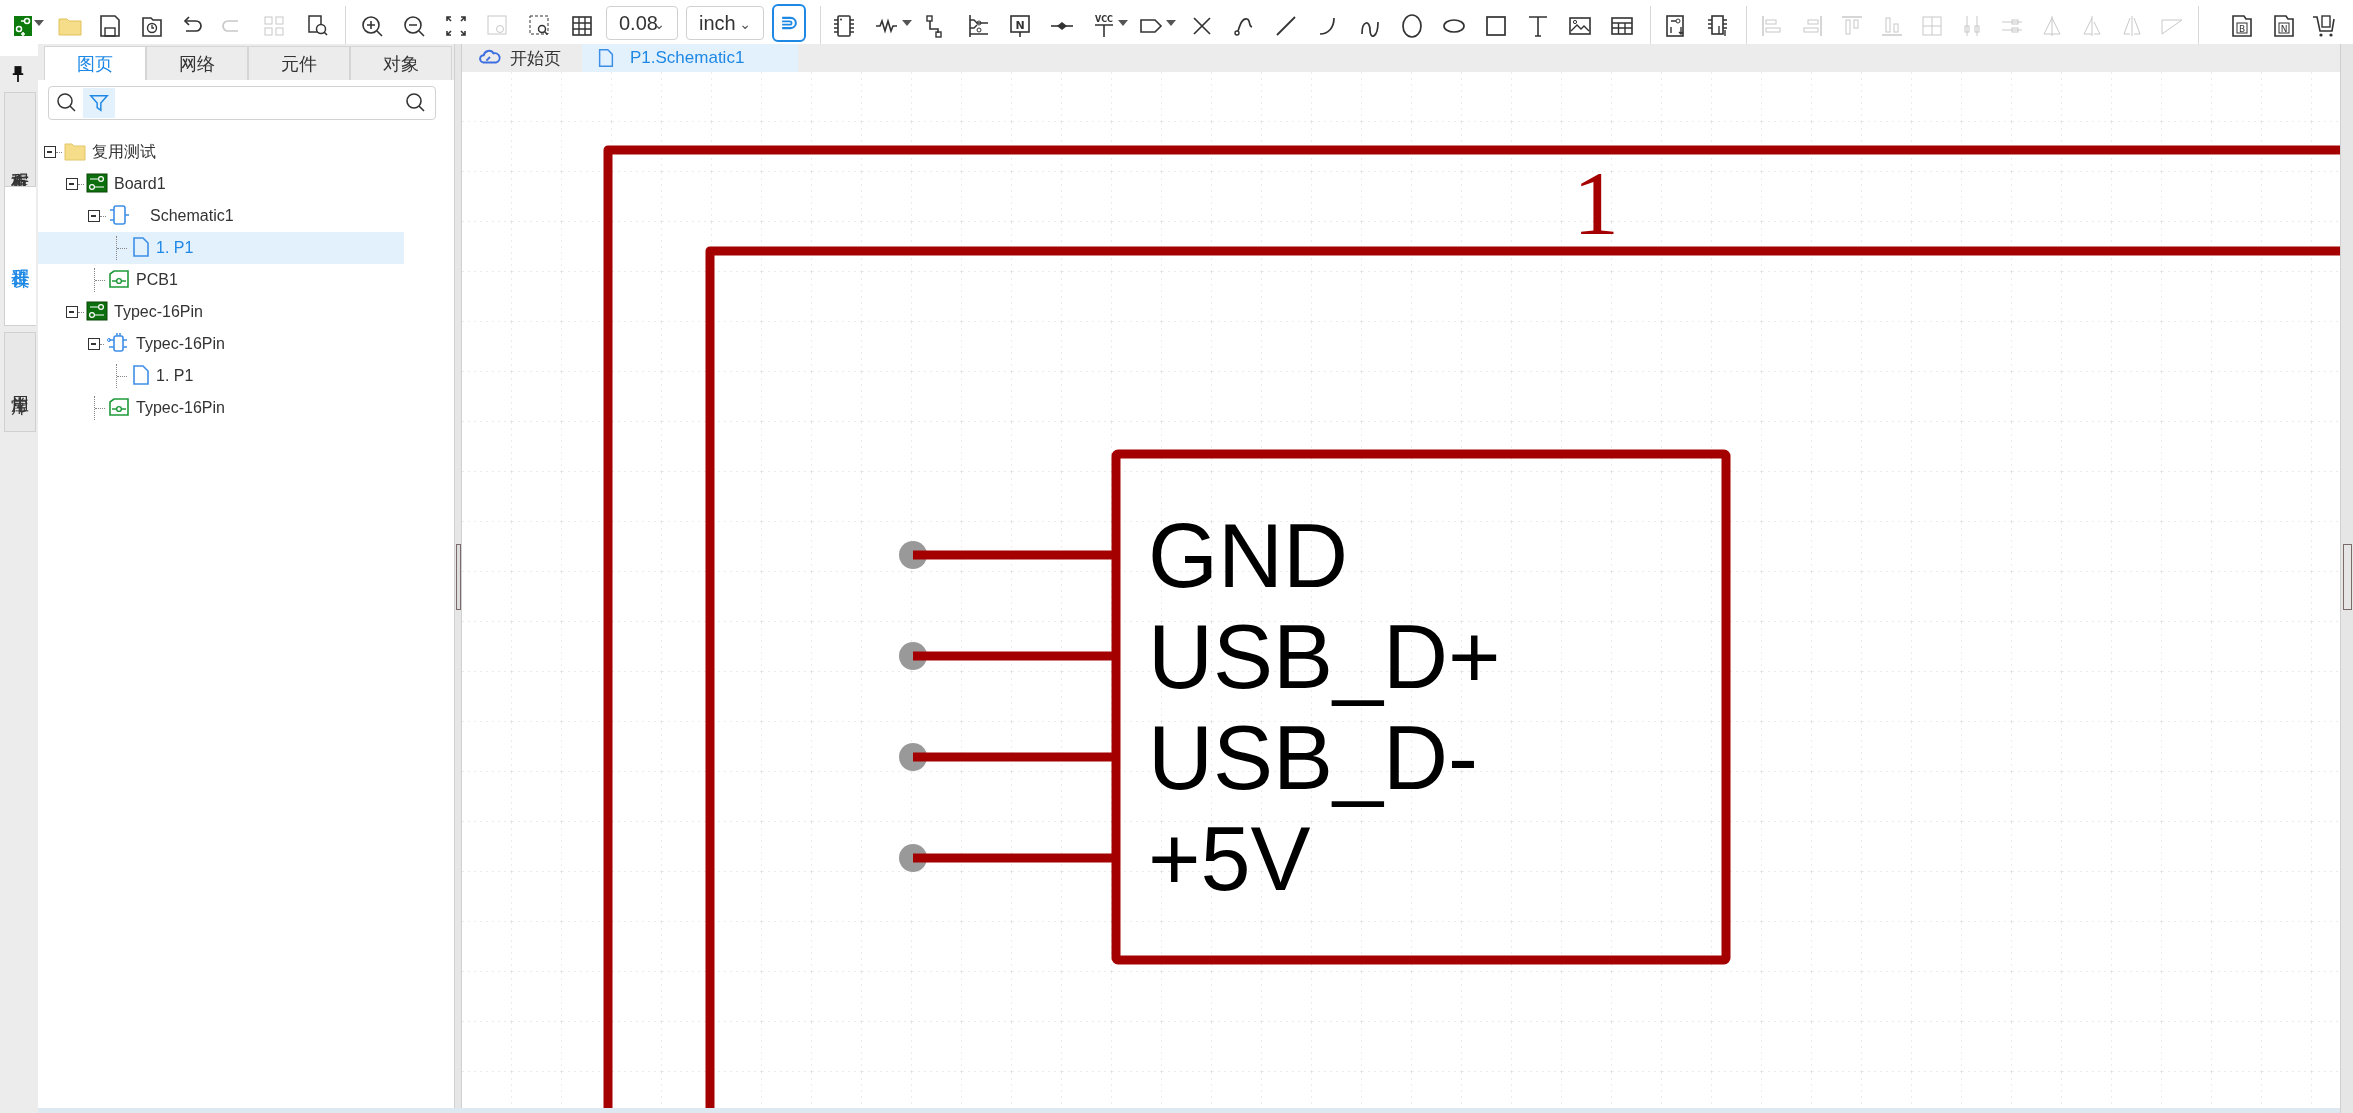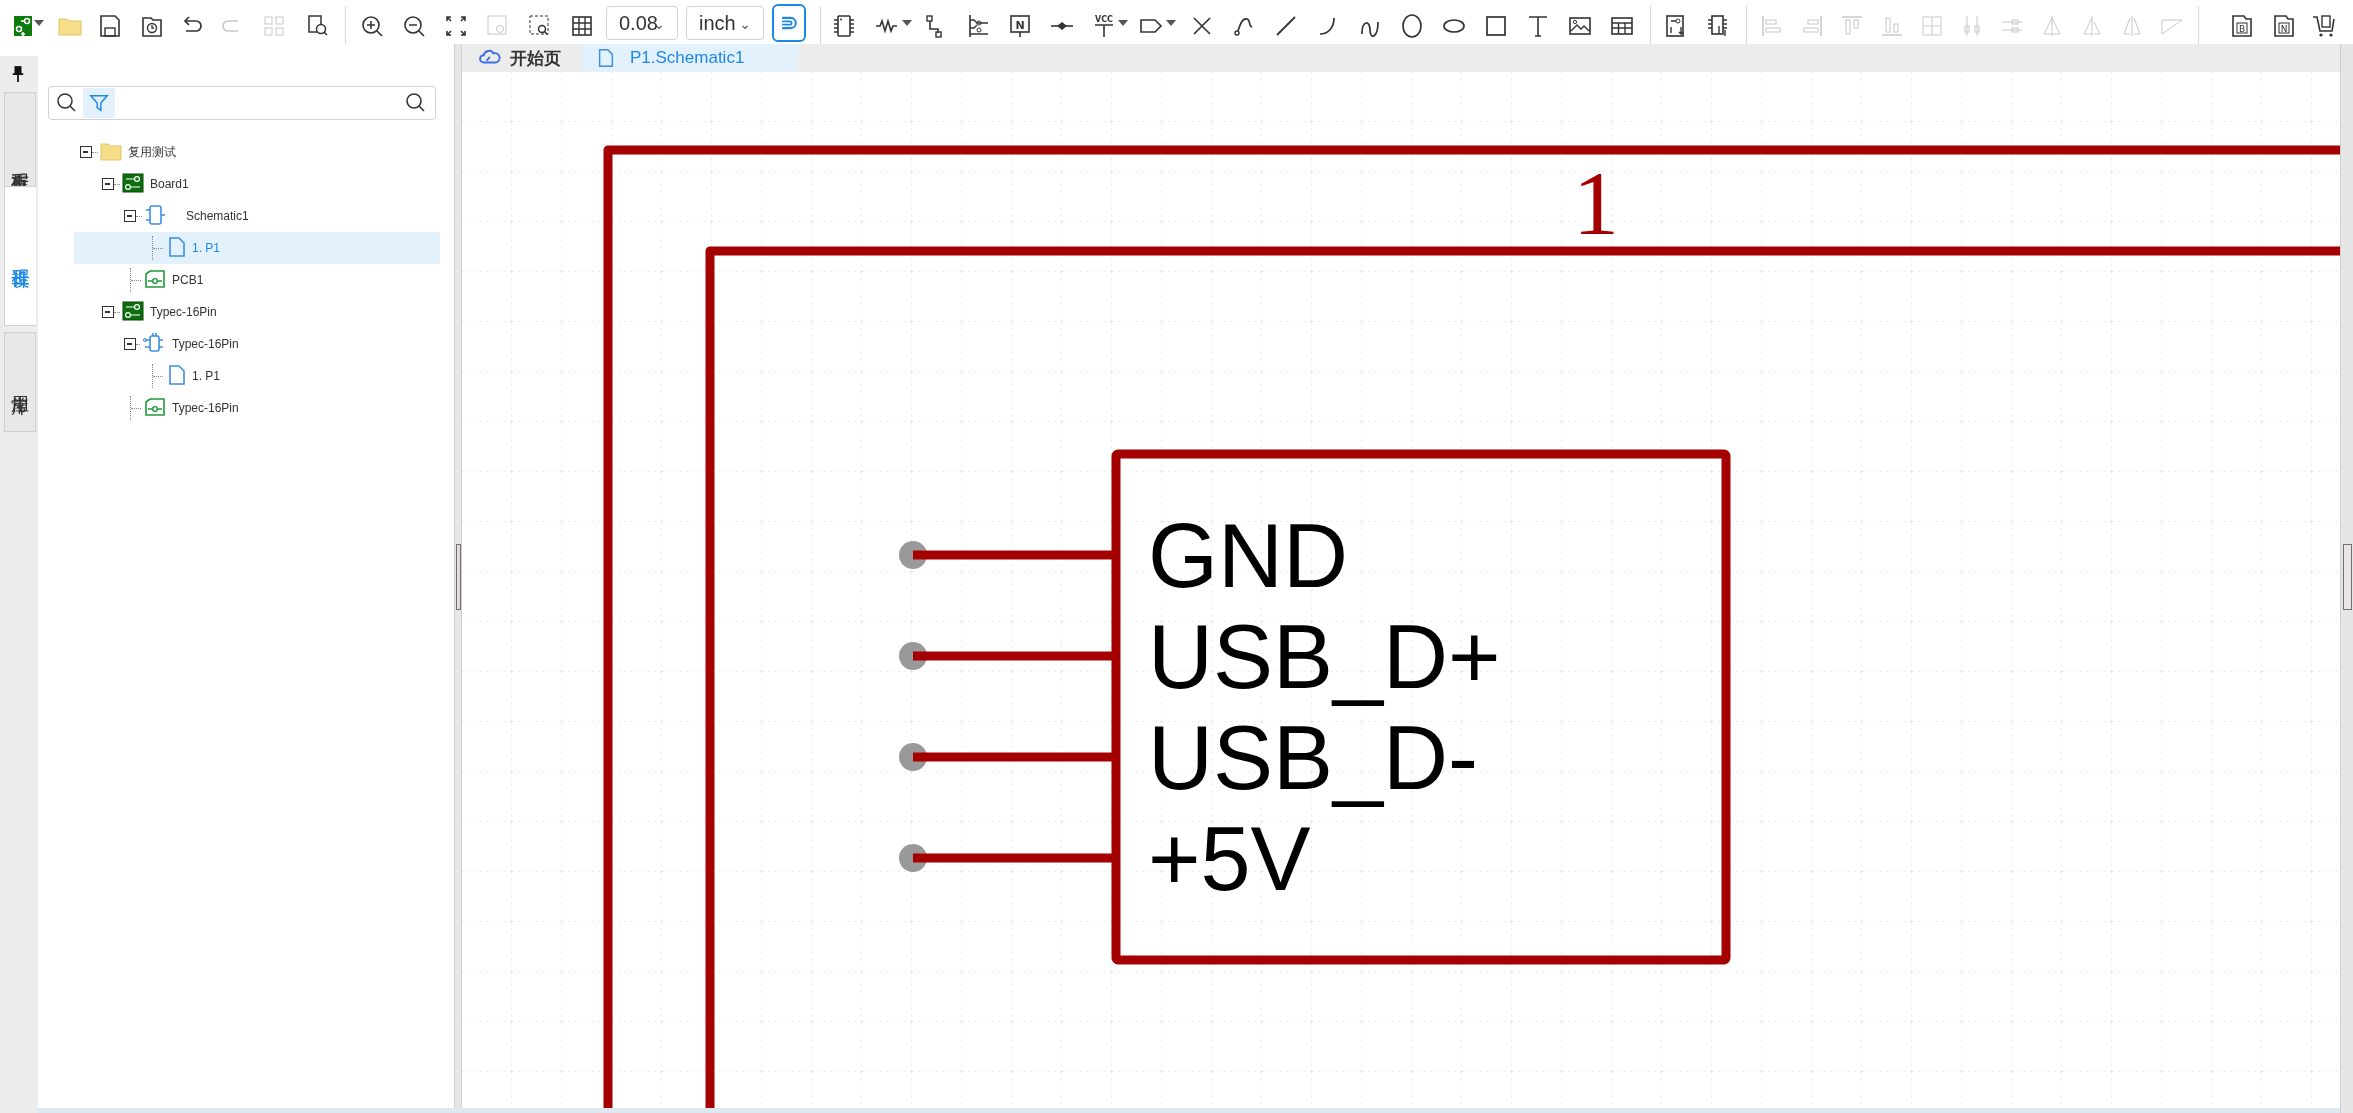--- a/index.html
+++ b/index.html
@@ -23,21 +23,21 @@
   .ptabs { position:absolute; left:0; top:0; width:416px; height:36px; background:#ececec; }
   .ptab { position:absolute; top:2px; height:34px; box-sizing:border-box; border:1px solid #d5d5d5; border-bottom:none; background:#ececec; font-size:18px; color:#333; display:flex; align-items:center; justify-content:center; }
   .ptab.active { background:#fff; color:#1e88e5; }
   .search-wrap { position:absolute; left:10px; top:42px; width:388px; height:34px; border:1px solid #d2d2d2; border-radius:4px; box-sizing:border-box; background:#fff; }
   .search-wrap .s1 { position:absolute; left:4px; top:2px; width:28px; height:28px; color:#333; }
   .search-wrap .s2 { position:absolute; left:34px; top:1px; width:32px; height:30px; background:#e3f1fd; color:#1e88e5; display:flex; align-items:center; justify-content:center; }
   .search-wrap input { position:absolute; left:72px; top:2px; width:270px; height:28px; border:none; outline:none; font-size:16px; background:transparent; }
   .search-wrap .s3 { position:absolute; right:6px; top:3px; width:26px; height:26px; color:#333; }
 
   .tree { position:absolute; left:0; top:92px; width:416px; }
-  .row { position:absolute; left:0; width:366px; height:32px; display:flex; align-items:center; font-size:12px; color:#333;margin-left:36px; }
+  .row { position:absolute; left:0; width:366px; height:32px; display:flex; align-items:center; font-size:16px; color:#333; }
   .row.selected { background:#e3f1fd; color:#1e88e5; }
   .toggle { position:absolute; width:12px; height:12px; border:1.5px solid #333; box-sizing:border-box; background:#fff; }
   .toggle::after { content:""; position:absolute; left:2px; top:4px; width:5px; height:1.5px; background:#333; }
   .dots { position:absolute; height:1px; border-top:1px dotted #888; }
   .vdots { position:absolute; width:1px; border-left:1px dotted #888; }
   .ticon { position:absolute; width:22px; height:22px; }
   .tlabel { position:absolute; white-space:nowrap; }
 
   .splitter { position:absolute; left:454px; top:44px; width:8px; height:1069px; background:#e6e6e6; border-left:1px solid #d0d0d0; border-right:1px solid #d0d0d0; box-sizing:border-box; }
   .splitter .grip { position:absolute; left:1px; top:500px; width:5px; height:66px; border:1px solid #7a6a6a; box-sizing:border-box; background:#ddd; }
@@ -396,20 +396,26 @@
         <rect x="4" y="2" width="8" height="9" fill="#111"></rect>
         <path d="M2 11h12M8 11v9" stroke="#111" stroke-width="2"></path>
       </svg>
   </div>
   <div class="vtab" style="top:36px; height:136px;">所有工程</div>
   <div class="vtab active" style="top:130px; height:140px;">工程设计</div>
   <div class="vtab" style="top:276px; height:100px;">常用库</div>
 </div>
 
 <div class="panel">
+  <div class="ptabs">
+    <div class="ptab active" style="left:6px; width:102px;">图页</div>
+    <div class="ptab" style="left:108px; width:102px;">网络</div>
+    <div class="ptab" style="left:210px; width:102px;">元件</div>
+    <div class="ptab" style="left:312px; width:102px;">对象</div>
+  </div>
   <div class="search-wrap">
     <span class="s1"><svg viewBox="0 0 28 28" width="28" height="28">
           <circle cx="12" cy="12" r="7" fill="none" stroke="#333" stroke-width="1.5"></circle>
           <path d="M17 17l5 5" stroke="#333" stroke-width="1.5"></path>
         </svg></span>
     <span class="s2">
         <svg viewBox="0 0 24 24" width="22" height="22">
           <path d="M3 4h18l-7 8v8l-4-3v-5z" fill="none" stroke="#1e88e5" stroke-width="1.6"></path>
         </svg>
       </span>
@@ -516,21 +522,21 @@
       <span class="tlabel" style="left:98px;">Typec-16Pin</span>
     </div>
   </div>
 </div>
 
 <div class="splitter">
   <div class="grip"></div>
 </div>
 
 <div class="doctabs">
-  <div class="dtab" style="left:8px; width:104px; padding-left:8px;font-weight:bold;">
+  <div class="dtab" style="left:8px; width:104px; padding-left:8px;">
     <span style="width:26px; height:20px; display:inline-block; margin-right:6px;"><svg viewBox="0 0 26 20" width="24" height="18">
           <path d="M6 16a4 4 0 0 1 0-8 6 6 0 0 1 11-2 5 5 0 0 1 3 10z" fill="none" stroke="#3d6fe0" stroke-width="2.2"></path>
           <path d="M9 14l4-4" stroke="#3d6fe0" stroke-width="2"></path>
         </svg></span>
     <span>开始页</span>
   </div>
   <div class="dtab active" style="left:120px; width:216px; padding-left:14px;">
     <span style="width:22px; height:22px; display:inline-block; margin-right:12px;"><svg viewBox="0 0 22 22" width="20" height="22">
           <path d="M4 2h9l5 5v13H4z" fill="none" stroke="#3d8ee6" stroke-width="1.6"></path>
         </svg></span>

